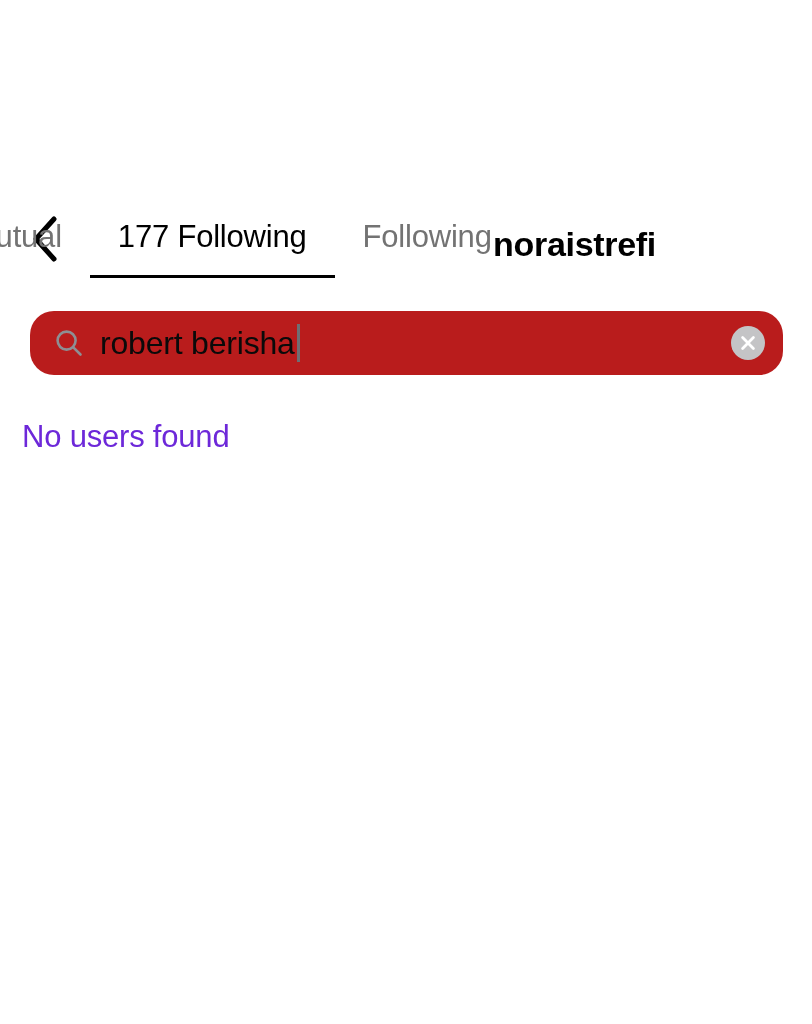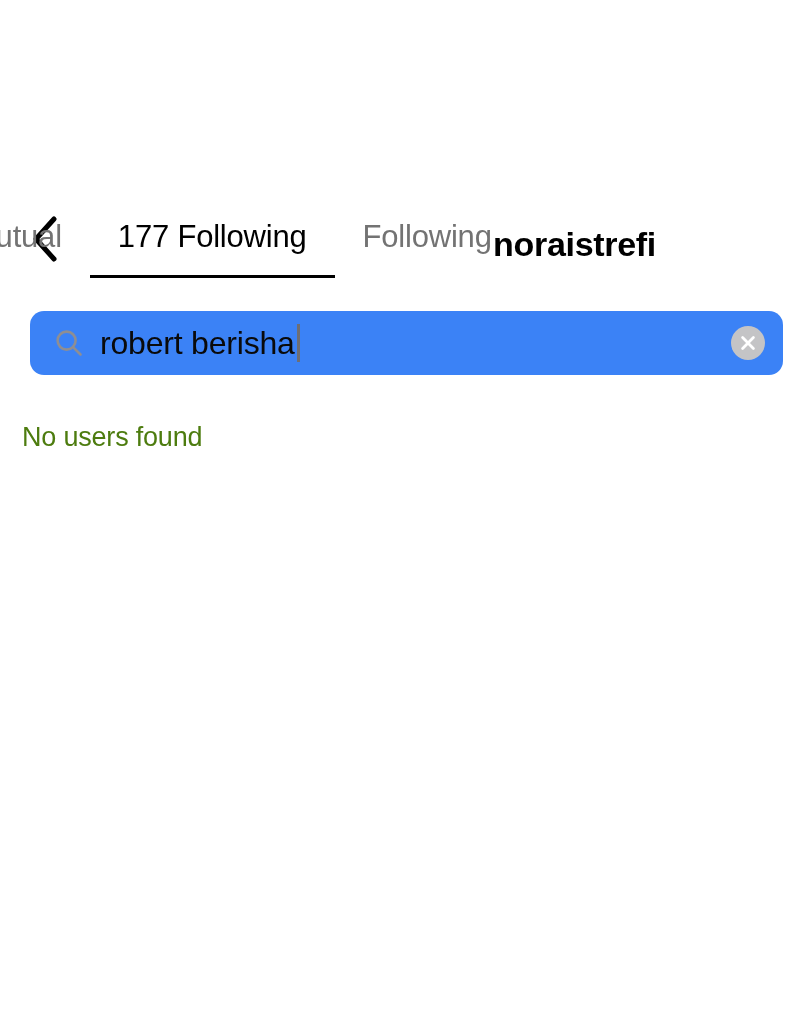--- a/index.html
+++ b/index.html
@@ -177,22 +177,22 @@
     background: #000000;
   }
 
   
   .search-bar {
     position: absolute;
     left: 30px;
     top: 311px;
     width: 753px;
     height: 64px;
-    background: #3b82f6;
-    border-radius: 14px;
+    background: #b91c1c;
+    border-radius: 24px;
     box-sizing: border-box;
     display: flex;
     align-items: center;
     padding: 0 18px 0 24px;
   }
   .search-icon {
     flex: 0 0 auto;
     width: 30px;
     height: 30px;
     margin-right: 16px;
@@ -231,22 +231,22 @@
     justify-content: center;
     cursor: pointer;
   }
   .clear-button svg { display: block; }
 
   
   .empty-state {
     position: absolute;
     left: 22px;
     top: 414px;
-    font-size: 27px;
-    color: #4d7c0f;
+    font-size: 31px;
+    color: #6d28d9;
     letter-spacing: -0.2px;
     line-height: 46px;
   }
 
   .content-area {
     position: absolute;
     left: 0;
     top: 470px;
     width: 812px;
     height: 554px;

